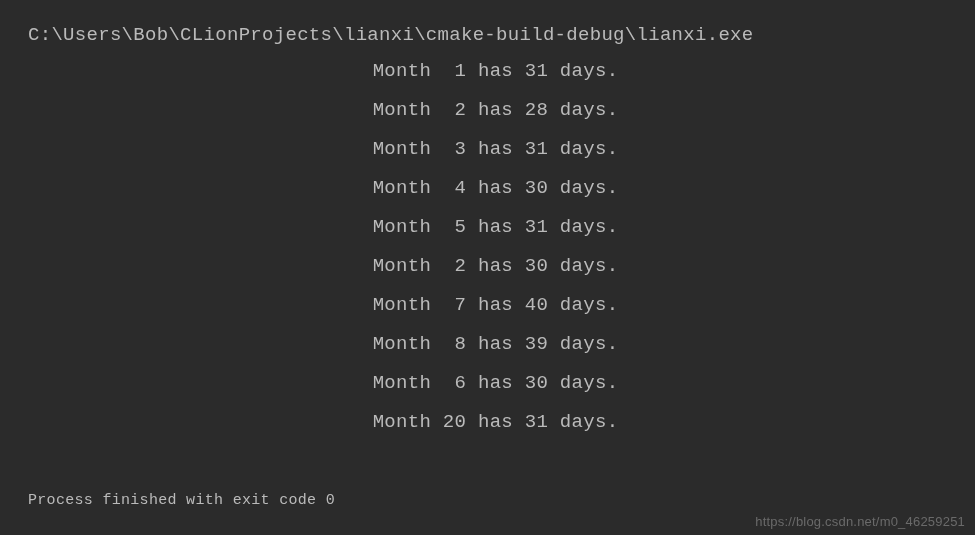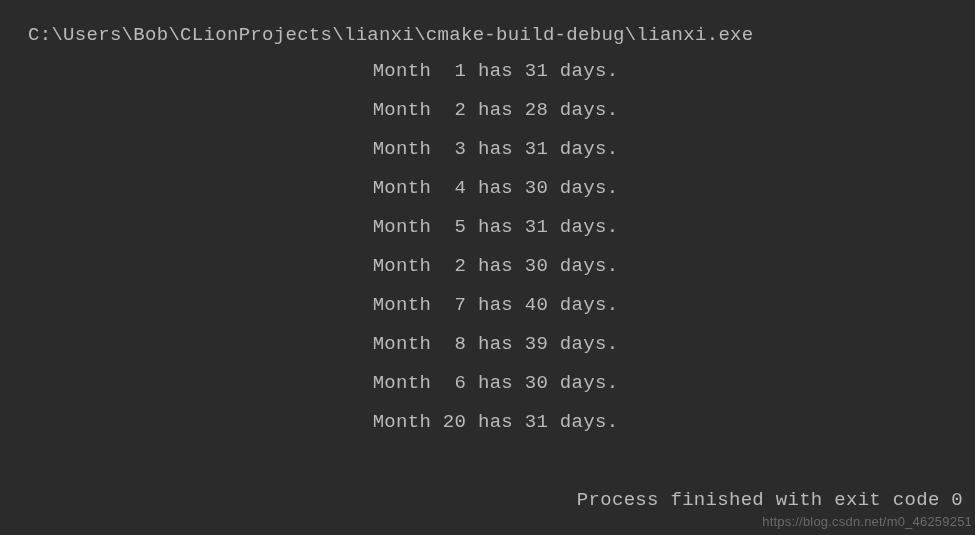--- a/index.html
+++ b/index.html
@@ -28,30 +28,29 @@
       font-size: 19px;
       line-height: 30px;
       white-space: pre;
       letter-spacing: 0.3px;
       margin-bottom: 4px;
     }
     .blank-line {
       height: 35px;
     }
     .exit-line {
-      font-size: 19px;
+      font-size: 15px;
       line-height: 35px;
       white-space: pre;
       letter-spacing: 0.3px;
-      text-align: right;
     }
     .watermark {
       position: absolute;
       bottom: 10px;
-      right: 7px;
+      right: 14px;
       font-size: 13px;
       color: #6a6a6a;
       font-family: Arial, sans-serif;
       letter-spacing: 0.2px;
     }
   </style>
 </head>
 <body>
 
 <div class="command-line">C:\Users\Bob\CLionProjects\lianxi\cmake-build-debug\lianxi.exe</div>

